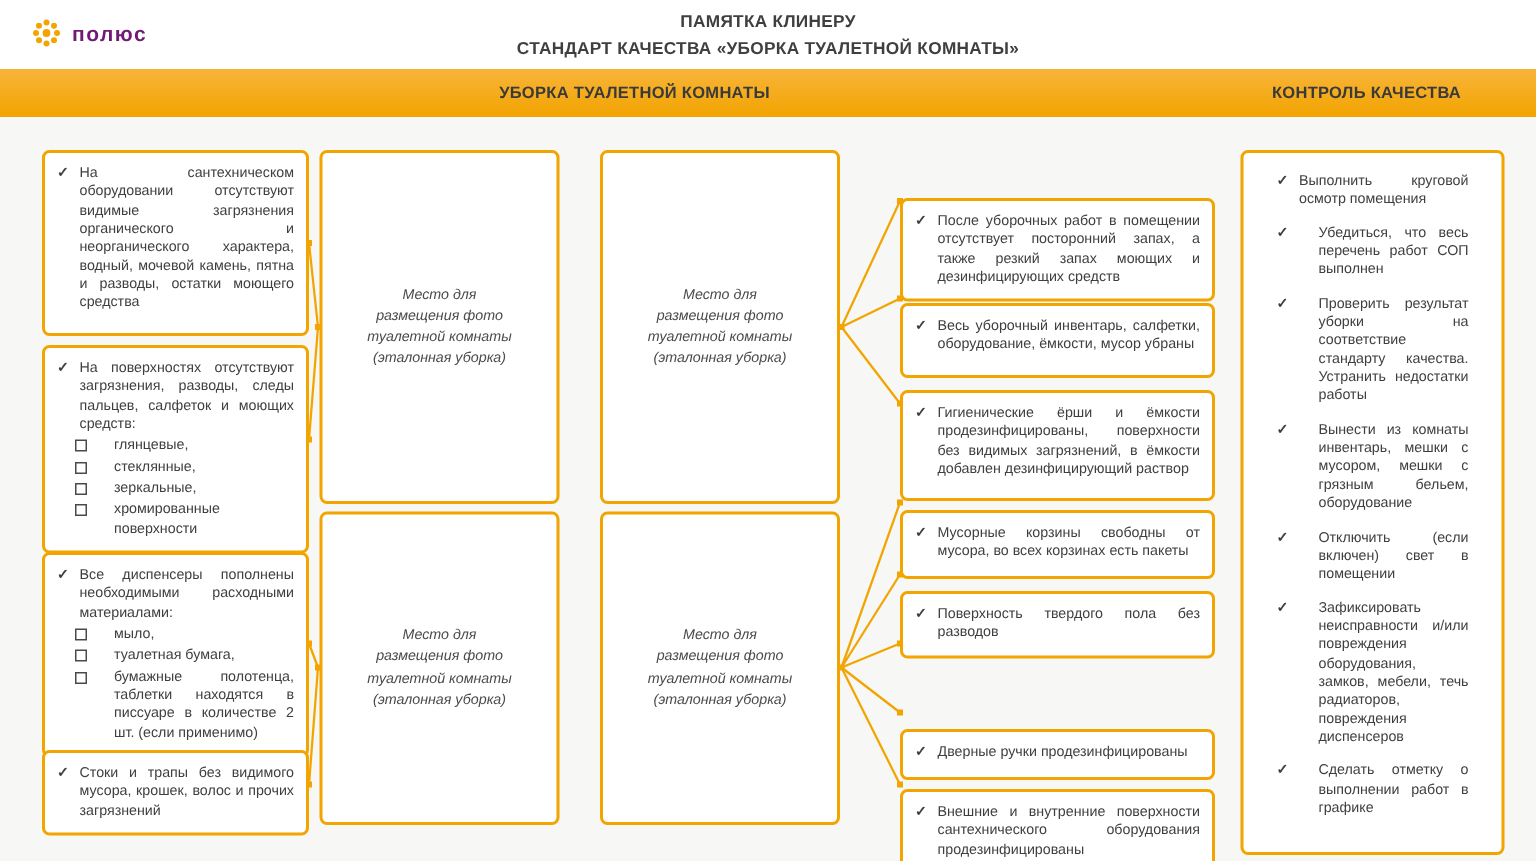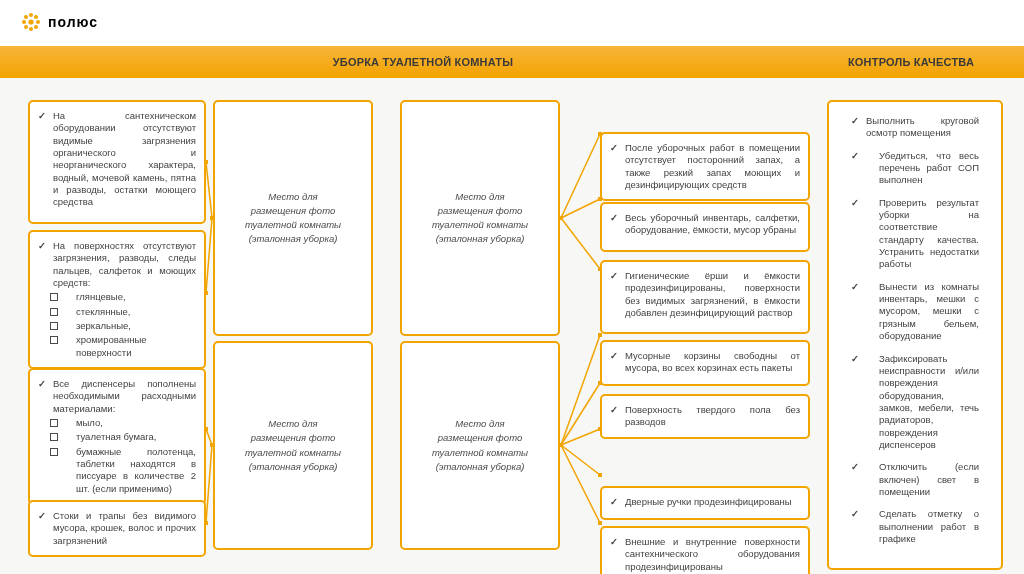--- a/index.html
+++ b/index.html
@@ -9,21 +9,21 @@
     font-family: "Liberation Sans", sans-serif;
     color: var(--text-dark, #3F3F3F);
     background: #ffffff;
     overflow: hidden;
   }
   .page { position: relative; width: 1024px; height: 574px; background:#fff; }
 
   
   .header { position:absolute; top:0; left:0; right:0; height:46px; background:#fff; }
   .logo { position:absolute; left:20px; top:11px; display:flex; align-items:center; gap:6px; }
-  .logo-text { font-size:14px; font-weight:bold; color:#000000; letter-spacing:1px; }
+  .logo-text { font-size:14px; font-weight:bold; color:#701a75; letter-spacing:1px; }
   .titles { position:absolute; top:7px; left:0; right:0; text-align:center; }
   .title-line { font-size:11.5px; font-weight:bold; color:#3f3f3f; line-height:1.55; letter-spacing:.2px; }
 
   
   .band { position:absolute; top:46px; left:0; right:0; height:32px;
           background: linear-gradient(180deg, #F8B43A 0%, var(--accent-gold,#F2A400) 100%); }
   .band-label { position:absolute; top:0; height:32px; display:flex; align-items:center; justify-content:center;
                 font-weight:bold; font-size:11px; color:#3a3a3a; letter-spacing:.2px; }
   .band-left { left:28px; width:790px; }
   .band-right { left:815px; width:192px; }
@@ -71,20 +71,24 @@
           <circle cx="16" cy="6.1" r="2"></circle>
           <circle cx="18" cy="11" r="2"></circle>
           <circle cx="16" cy="15.9" r="2"></circle>
           <circle cx="11" cy="18" r="2"></circle>
           <circle cx="6" cy="15.9" r="2"></circle>
           <circle cx="4" cy="11" r="2"></circle>
           <circle cx="6" cy="6.1" r="2"></circle>
         </g>
       </svg>
       <span class="logo-text">полюс</span>
+    </div>
+    <div class="titles">
+      <div class="title-line">ПАМЯТКА КЛИНЕРУ</div>
+      <div class="title-line">СТАНДАРТ КАЧЕСТВА «УБОРКА ТУАЛЕТНОЙ КОМНАТЫ»</div>
     </div>
   </div>
 
   <div class="band">
     <div class="band-label band-left">УБОРКА ТУАЛЕТНОЙ КОМНАТЫ</div>
     <div class="band-label band-right">КОНТРОЛЬ КАЧЕСТВА</div>
   </div>
 
   <div class="content">
 
@@ -255,28 +259,28 @@
     <span class="check-text">Проверить результат уборки на соответствие стандарту качества. Устранить недостатки работы</span>
   </div>
 
   <div class="check-item qc-item">
     <span class="check-mark"></span>
     <span class="check-text">Вынести из комнаты инвентарь, мешки с мусором, мешки с грязным бельем, оборудование</span>
   </div>
 
   <div class="check-item qc-item">
     <span class="check-mark"></span>
+    <span class="check-text">Отключить (если включен) свет в помещении</span>
+  </div>
+
+  <div class="check-item qc-item">
+    <span class="check-mark"></span>
     <span class="check-text">Зафиксировать неисправности и/или повреждения оборудования, замков, мебели, течь радиаторов, повреждения диспенсеров</span>
   </div>
 
   <div class="check-item qc-item">
     <span class="check-mark"></span>
-    <span class="check-text">Отключить (если включен) свет в помещении</span>
-  </div>
-
-  <div class="check-item qc-item">
-    <span class="check-mark"></span>
     <span class="check-text">Сделать отметку о выполнении работ в графике</span>
   </div>
 </div>
 
   </div>
 </div>
 
 </body></html>

